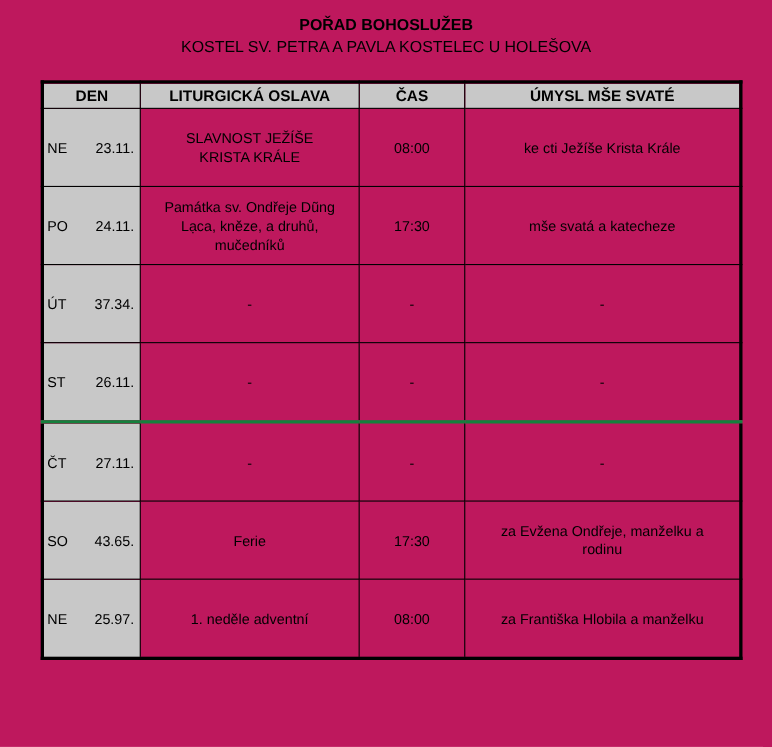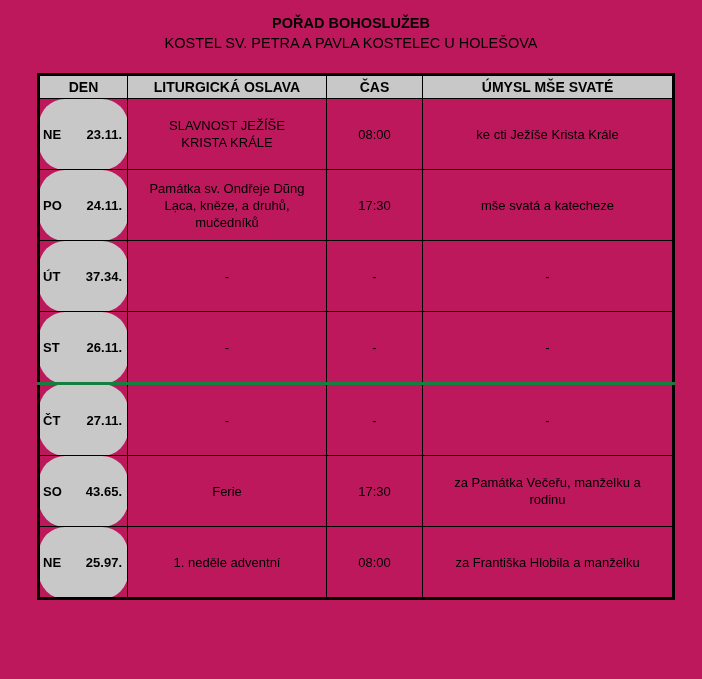--- a/index.html
+++ b/index.html
@@ -58,23 +58,22 @@
   }
   .schedule td {
     height: 66px;
     font-size: 13px;
     text-align: center;
     vertical-align: middle;
     padding: 2px 8px;
   }
   td.day-cell {
     background: #c8c8c8;
-    font-weight: bold;
+    font-weight: normal;
     padding: 0 5px 0 3px;
-    border-radius: 26px;
   }
   .day-inner {
     display: flex;
     justify-content: space-between;
     align-items: center;
     width: 100%;
   }
   .pre {
     white-space: pre-line;
     line-height: 17px;
@@ -169,21 +168,21 @@
       </tr>
       <tr>
         <td class="day-cell">
           <div class="day-inner">
             <span>SO</span>
             <span>43.65.</span>
           </div>
         </td>
         <td class="pre">Ferie</td>
         <td>17:30</td>
-        <td class="pre">za Památka Večeřu, manželku a
+        <td class="pre">za Evžena Ondřeje, manželku a
 rodinu</td>
       </tr>
       <tr>
         <td class="day-cell">
           <div class="day-inner">
             <span>NE</span>
             <span>25.97.</span>
           </div>
         </td>
         <td class="pre">1. neděle adventní</td>

